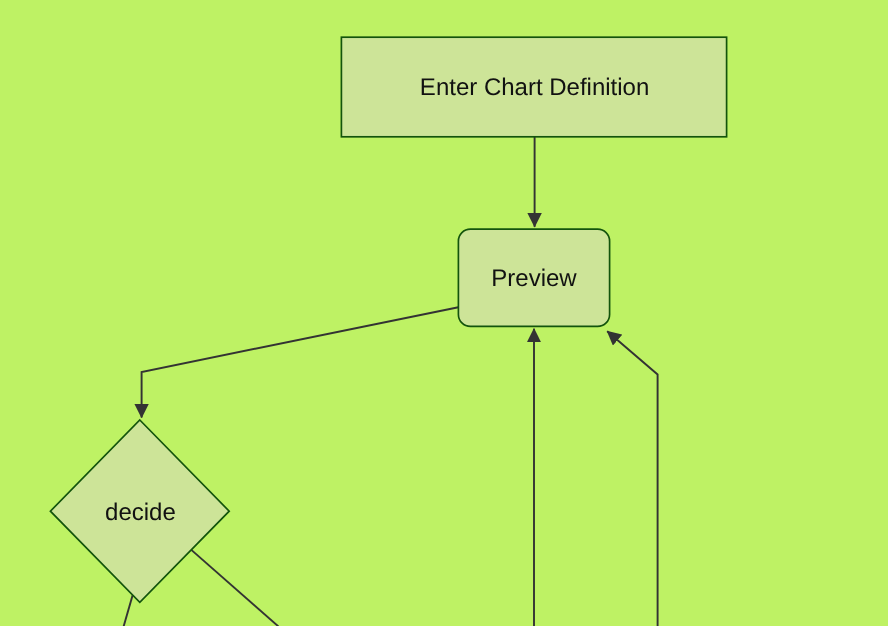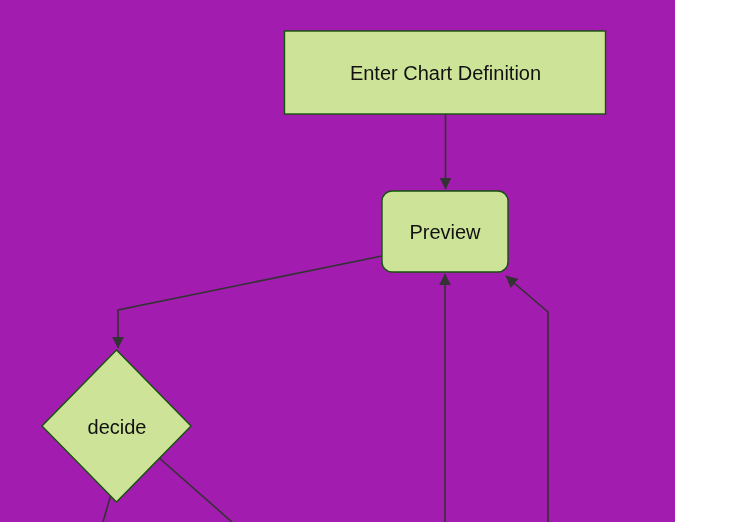--- a/index.html
+++ b/index.html
@@ -2,23 +2,23 @@
 <html><head>
 <meta charset="utf-8">
 <style>
   html, body {
     margin: 0;
     padding: 0;
     background: #ffffff;
   }
   .canvas {
     position: relative;
-    width: 675px;
+    width: 740px;
     height: 522px;
-    background: #a21caf;
+    background: #bef264;
     overflow: hidden;
   }
   svg {
     display: block;
   }
   .edge {
     stroke: #333333;
     stroke-width: 1.6;
     fill: none;
   }

